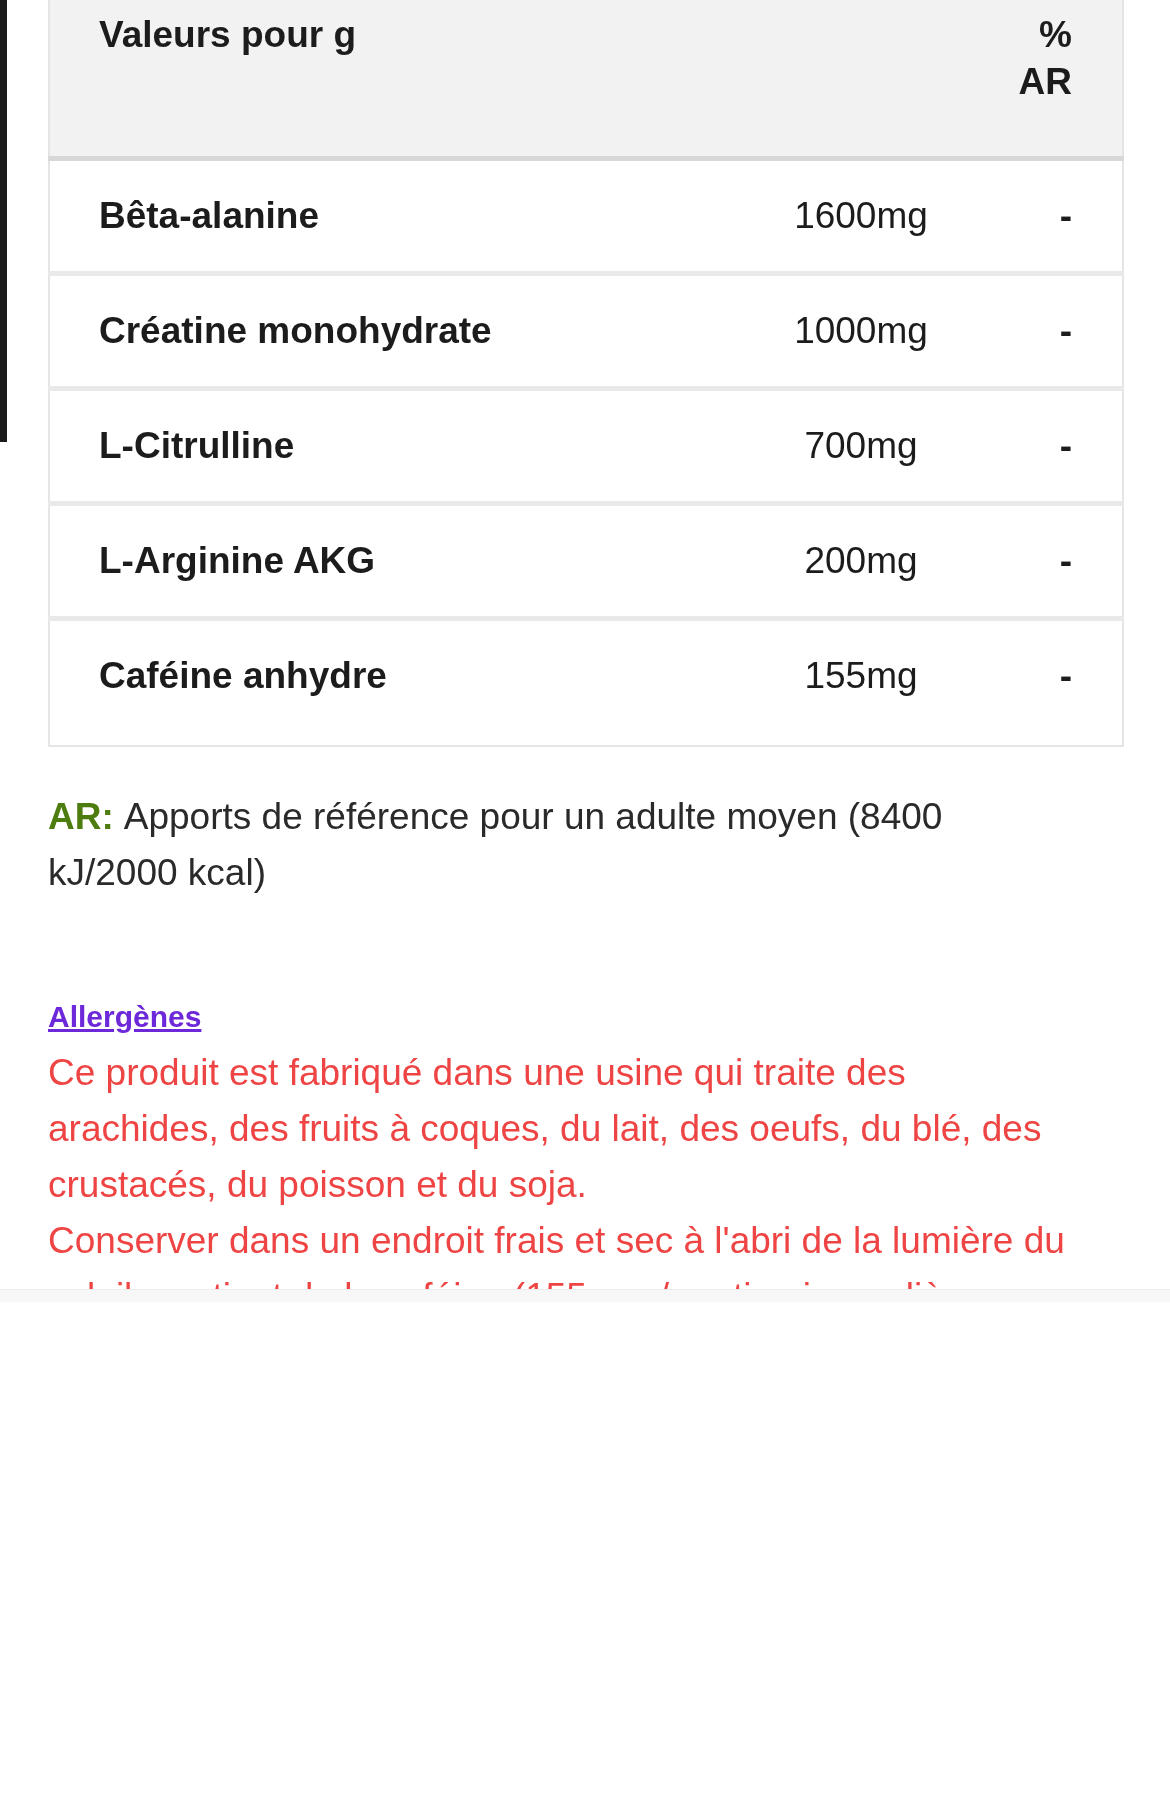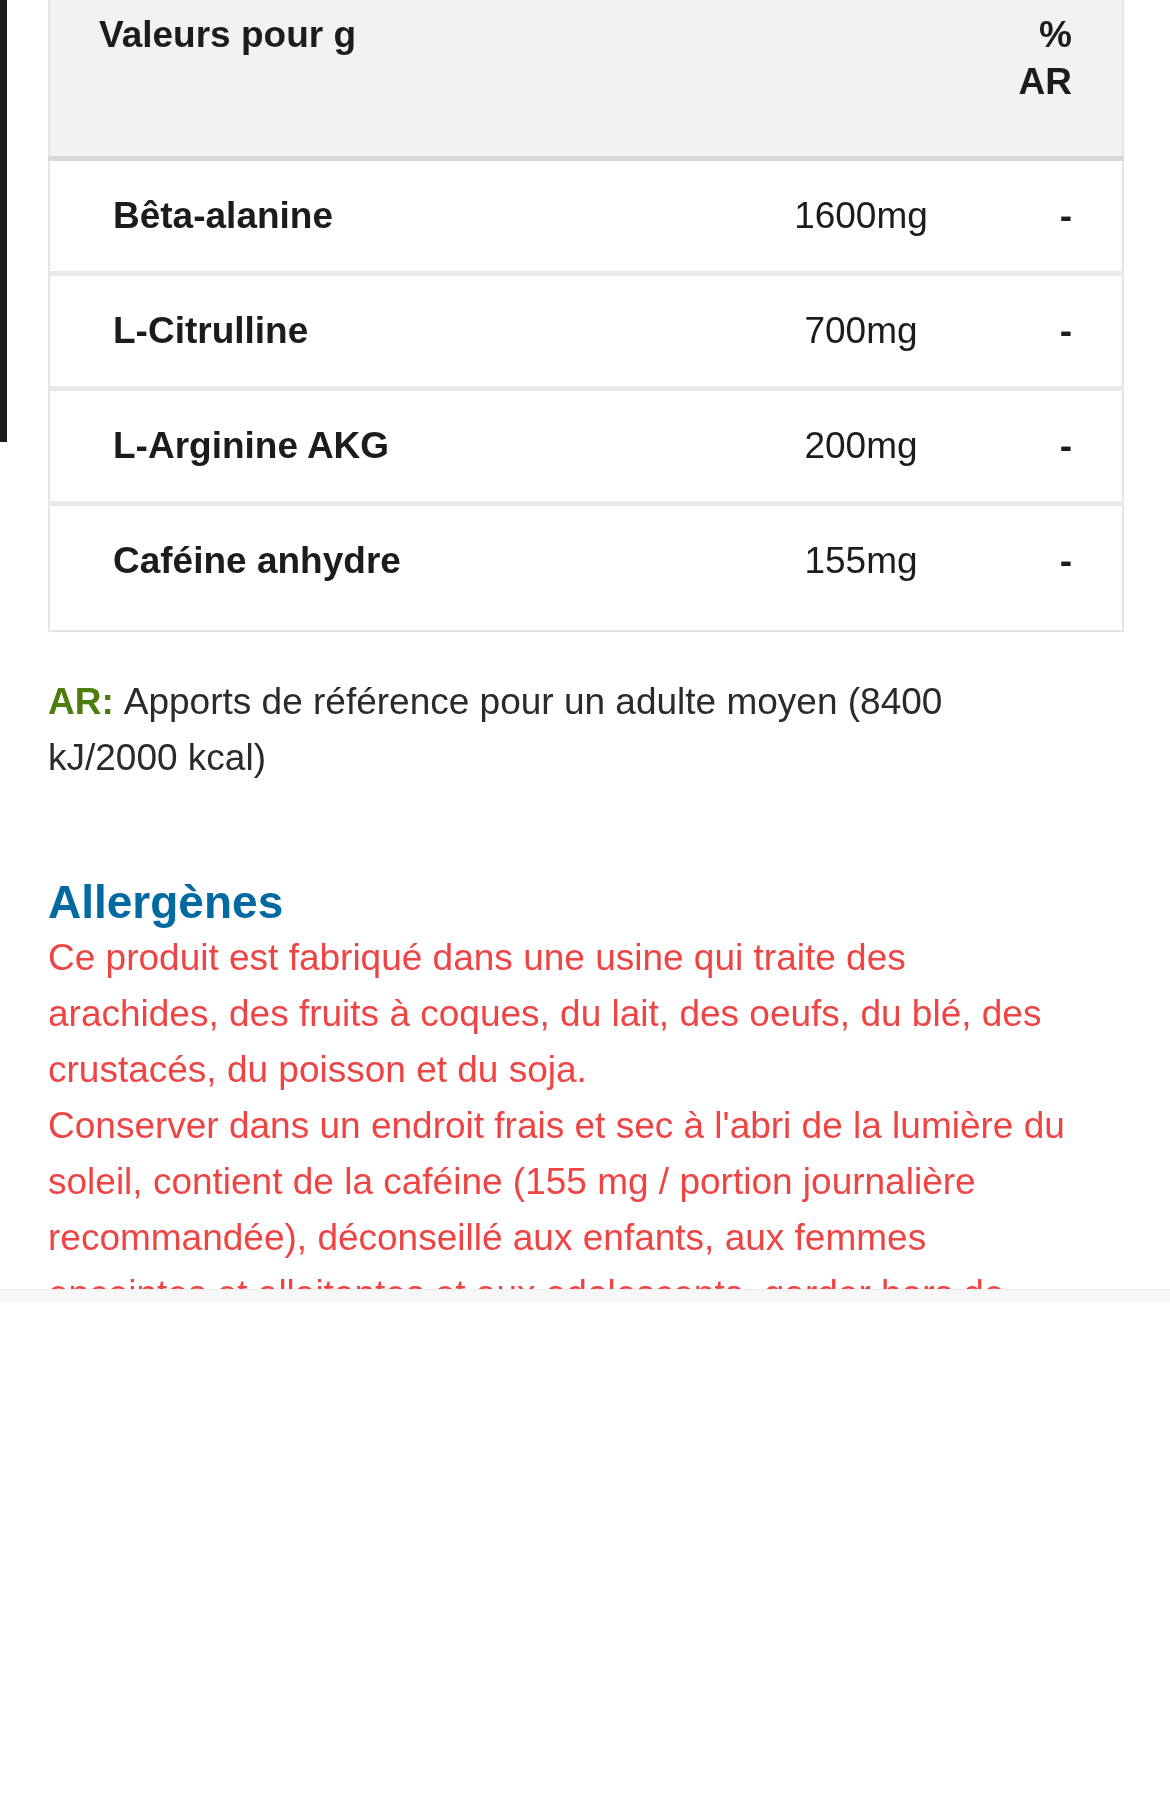--- a/index.html
+++ b/index.html
@@ -73,21 +73,21 @@
     line-height: 50px;
     border-bottom: 5px solid #e9e9e9;
   }
   table.nutrition tbody tr:last-child td {
     border-bottom: none;
     padding-bottom: 44px;
   }
   table.nutrition tbody td.c1 {
     font-weight: bold;
     text-align: left;
-    padding-left: 63px;
+    padding-left: 49px;
     white-space: pre-line;
   }
   table.nutrition tbody td.c2 { text-align: center; }
   table.nutrition tbody td.c3 {
     text-align: right;
     padding-right: 50px;
     font-weight: bold;
   }
   .ar-note {
     margin-top: 42px;
@@ -95,24 +95,25 @@
     line-height: 56px;
     color: #2a2a2a;
   }
   .ar-note .ar-label {
     font-weight: bold;
     color: #4d7c0f;
     margin-right: 10px;
   }
   .ar-note .ar-text { white-space: pre-line; }
   .section-heading {
-    font-size: 46px;
+    font-size: 30px;
     line-height: 56px;
     font-weight: bold;
-    color: #0369a1;
+    color: #6d28d9;
+    text-decoration: underline;
   }
   .section-heading.allergens { margin-top: 88px; }
   .section-heading.warnings  { margin-top: 38px; }
   .section-text {
     font-size: 37px;
     line-height: 56px;
     color: #ef4444;
     white-space: pre-line;
   }
 </style>
@@ -138,20 +139,25 @@
           <th class="h3">
             <div>%</div>
             <div>AR</div>
           </th>
         </tr>
       </thead>
       <tbody>
           <tr>
             <td class="c1">Bêta-alanine</td>
             <td class="c2">1600mg</td>
+            <td class="c3">-</td>
+          </tr>
+          <tr>
+            <td class="c1">Créatine monohydrate</td>
+            <td class="c2">1000mg</td>
             <td class="c3">-</td>
           </tr>
           <tr>
             <td class="c1">L-Citrulline</td>
             <td class="c2">700mg</td>
             <td class="c3">-</td>
           </tr>
           <tr>
             <td class="c1">L-Arginine AKG</td>
             <td class="c2">200mg</td>

